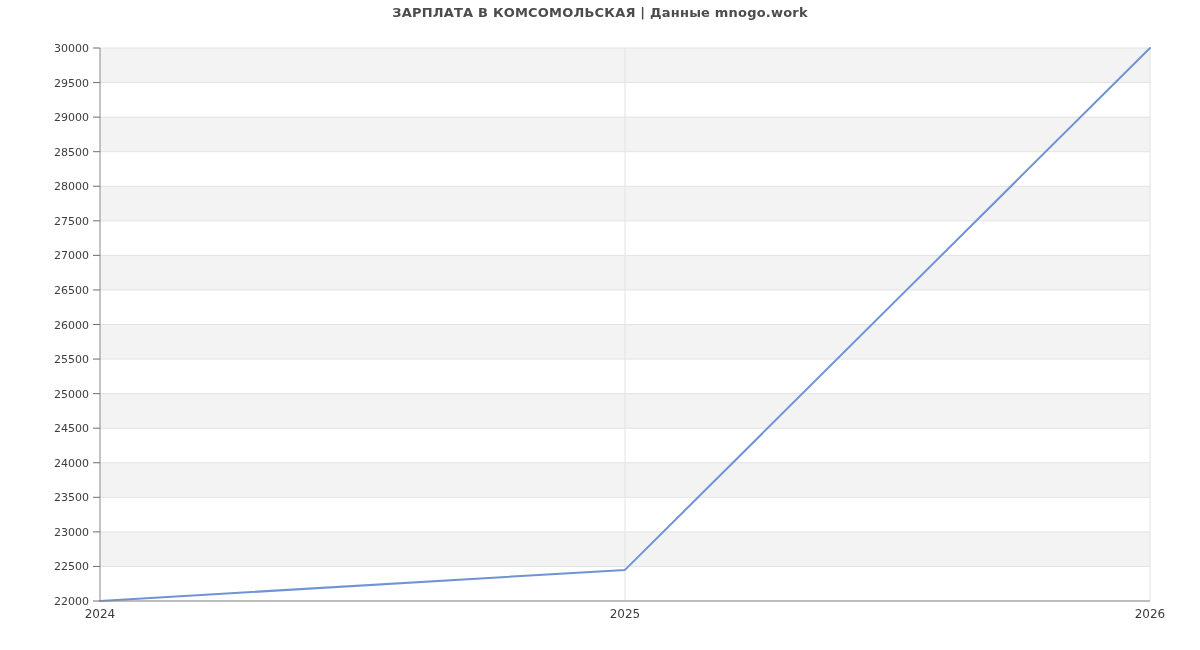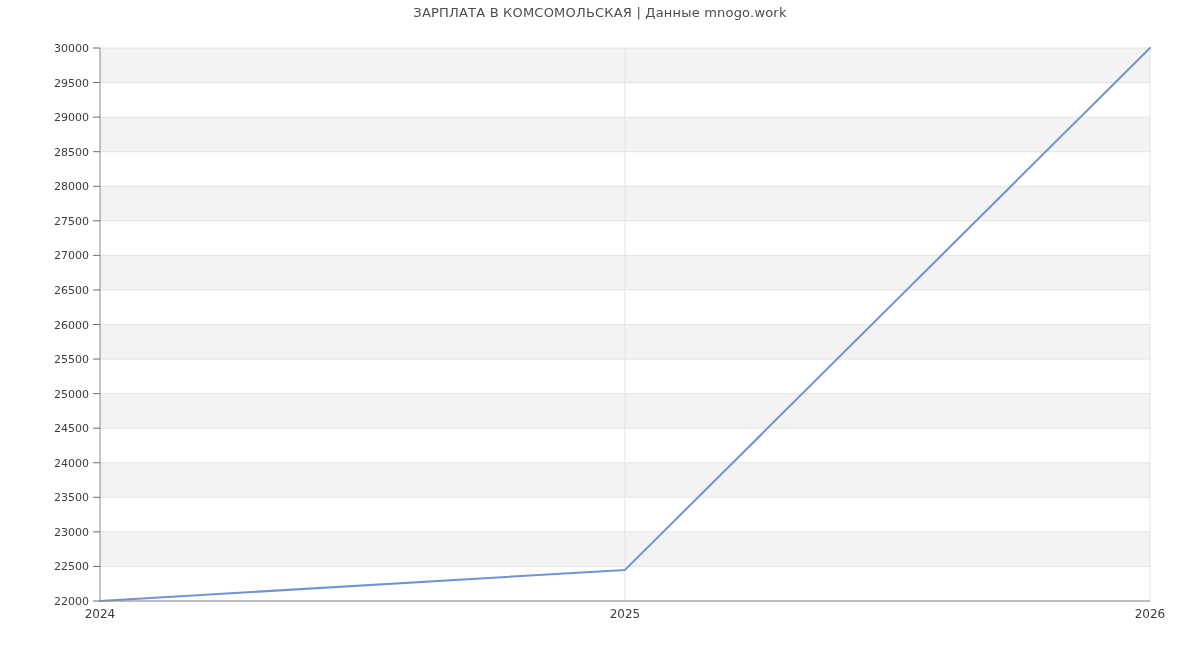--- a/index.html
+++ b/index.html
@@ -17,20 +17,21 @@
   }
   .chart-title {
     position: absolute;
     top: 5px;
     left: 0;
     width: 100%;
     text-align: center;
     font-size: 13px;
     color: #4c4c4c;
     letter-spacing: 0.2px;
+    font-weight: bold;
   }
   svg { position: absolute; top: 0; left: 0; }
   text {
     font-family: "DejaVu Sans", "Liberation Sans", sans-serif;
   }
 </style>
 </head>
 <body>
 
 <div class="page">

